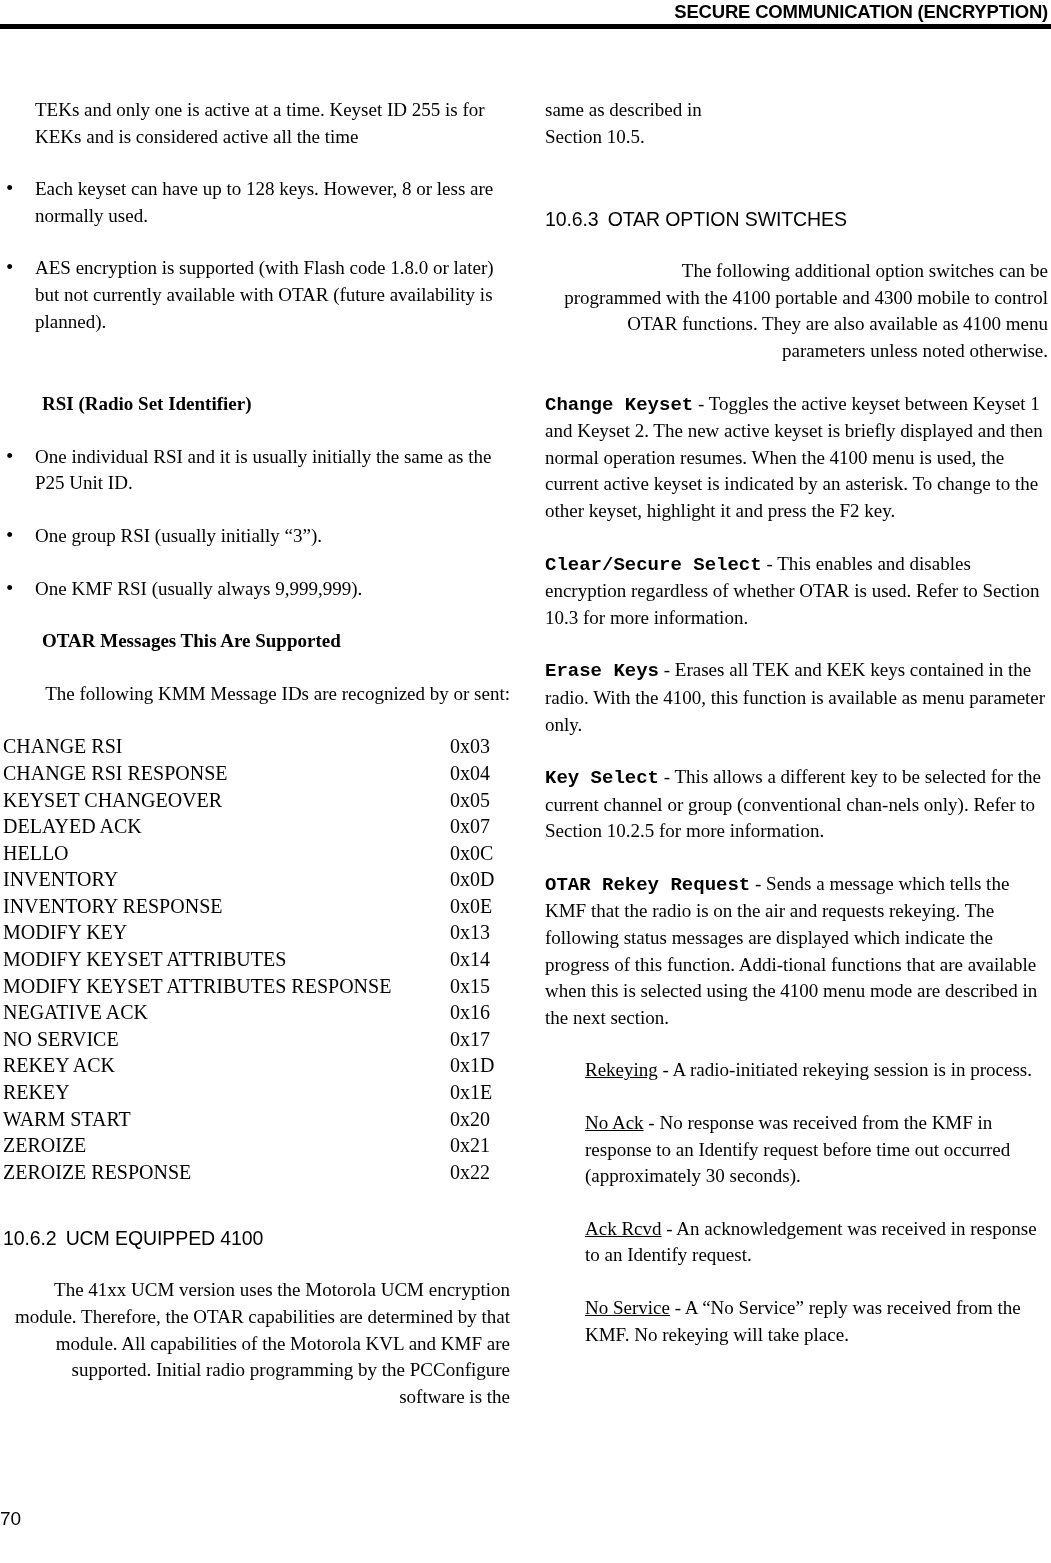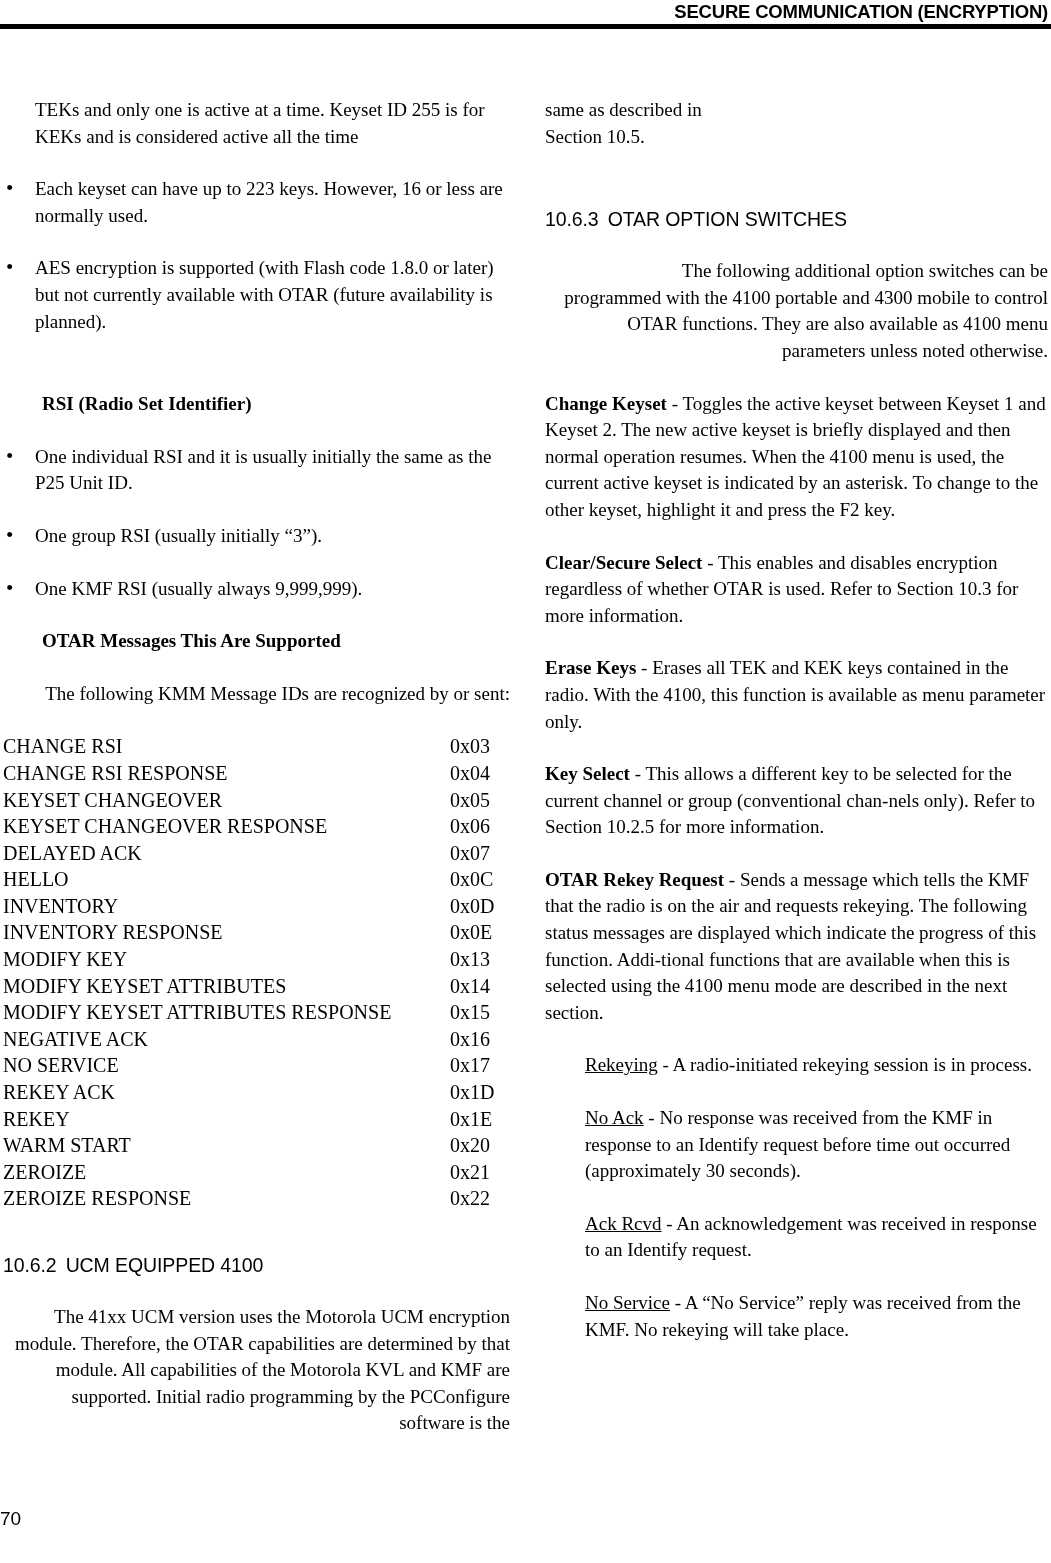--- a/index.html
+++ b/index.html
@@ -72,21 +72,21 @@
   .sec-head .num { margin-right:9px;text-align:right; }
 
   
   .msglist { font-size:20px; line-height:26.6px; }
   .msgrow { position:relative; height:26.6px; white-space:nowrap; }
   .msgrow .name { position:absolute; left:0; top:0; }
   .msgrow .code { position:absolute; left:447px; top:0; }
 
   
   .defpara { font-size:19px; line-height:26.6px; }
-  .defpara .term { font-weight:bold; }
+  .defpara .term { font-weight:bold;font-family:Liberation Mono, monospace; }
 
   
   .status-item {
     margin-left:40px;
     font-size:19px; line-height:26.6px;
   }
   .status-item .term { text-decoration:underline; }
 
   
   .page-number {
@@ -108,21 +108,21 @@
   <div class="columns">
 
     <div class="col col-left">
 
       <div class="cont-item">TEKs and only one is active at a time. Keyset ID 255 is for KEKs and is considered active all the time</div>
 
       <div class="gap-m"></div>
 
       <div class="bullet-item">
         <span class="bullet-dot">•</span>
-        <span>Each keyset can have up to 223 keys. However, 16 or less are normally used.</span>
+        <span>Each keyset can have up to 128 keys. However, 8 or less are normally used.</span>
       </div>
 
       <div class="gap-m"></div>
 
       <div class="bullet-item">
         <span class="bullet-dot">•</span>
         <span>AES encryption is supported (with Flash code 1.8.0 or later) but not currently available with OTAR (future availability is planned).</span>
       </div>
 
       <div class="gap-xl"></div>
@@ -165,24 +165,20 @@
             <span class="name">CHANGE RSI</span>
             <span class="code">0x03</span>
           </div>
           <div class="msgrow">
             <span class="name">CHANGE RSI RESPONSE</span>
             <span class="code">0x04</span>
           </div>
           <div class="msgrow">
             <span class="name">KEYSET CHANGEOVER</span>
             <span class="code">0x05</span>
-          </div>
-          <div class="msgrow">
-            <span class="name">KEYSET CHANGEOVER RESPONSE</span>
-            <span class="code">0x06</span>
           </div>
           <div class="msgrow">
             <span class="name">DELAYED ACK</span>
             <span class="code">0x07</span>
           </div>
           <div class="msgrow">
             <span class="name">HELLO</span>
             <span class="code">0x0C</span>
           </div>
           <div class="msgrow">

